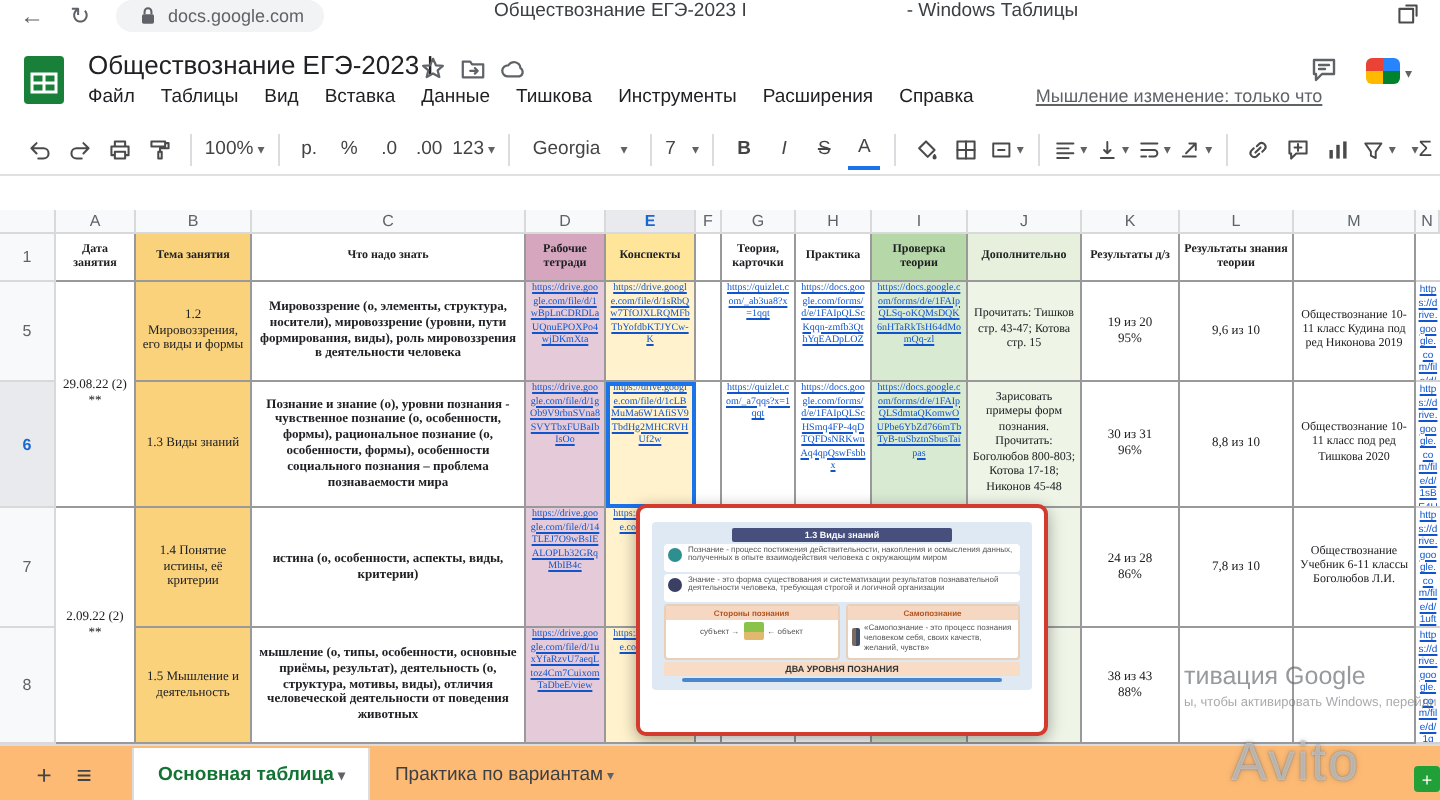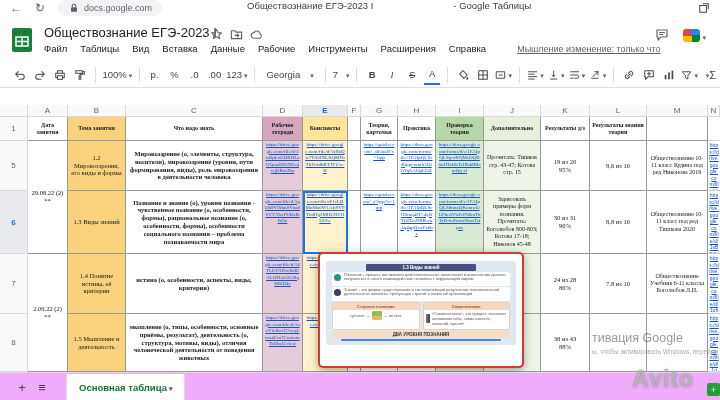--- a/index.html
+++ b/index.html
@@ -14,21 +14,21 @@
   .urlchip span{font-size:9px;color:#5f6368}
   .wtitle{font-size:9.5px;color:#3c4043;margin-left:85px}
   .wtitle2{font-size:9.5px;color:#3c4043;margin-left:80px}
   .popout{margin-left:auto;margin-right:10px}
 
   
   #appheader{position:absolute;left:0;top:22px;width:720px;height:40px;background:#fff}
   .sheetsicon{position:absolute;left:9px;top:5px;width:26px;height:26px}
   .doctitle{position:absolute;left:44px;top:3px;font-size:13px;color:#202124}
   .hico{position:absolute;top:6px;width:13px;height:13px}
-  #menurow{position:absolute;left:44px;top:21px;display:flex;gap:13px;align-items:center}
+  #menurow{position:absolute;left:44px;top:21px;display:flex;gap:13px;}
   .menu{font-size:9.5px;color:#202124;cursor:pointer}
   .lastedit{font-size:9px;color:#5f6368;text-decoration:underline;margin-left:18px;white-space:nowrap}
   .hdr-right{position:absolute;right:14px;top:4px;display:flex;gap:14px;align-items:center}
   .meet{width:17px;height:13px;border-radius:3px;background:conic-gradient(#2684fc 0 25%,#00832d 0 50%,#ffba00 0 75%,#ea4335 0)}
   .car::after{content:"▾";font-size:7px;color:#5f6368;margin-left:2px}
 
   
   #toolbar{position:absolute;left:0;top:62px;width:720px;height:26px;background:#fff;border-bottom:1px solid #e0e0e0;display:flex;align-items:center;padding-left:10px;box-sizing:border-box}
   .tbtn{display:flex;align-items:center;justify-content:center;min-width:16px;height:18px;margin:0 2px;font-size:9.5px;color:#444;cursor:pointer;white-space:nowrap}
   .tsep{width:1px;height:16px;background:#dadce0;margin:0 5px}
@@ -88,52 +88,52 @@
   .pv-panel{flex:1;background:#fff;border:1px solid #e8cfb8;border-radius:2px;overflow:hidden;height:26px}
   .pv-ph{background:#f6d7c2;color:#b0541f;font-size:4px;font-weight:bold;text-align:center;padding:1px 0}
   .pv-pc{font-size:4px;color:#555;padding:1px 2px;display:flex;align-items:center;gap:2px;justify-content:center}
   .pv-fig{width:10px;height:9px;border-radius:1px}
   .fig1{background:linear-gradient(180deg,#8bc34a 55%,#e0b96f 45%)}
   .fig2{background:linear-gradient(90deg,#7a6a5f 50%,#3f4a63 50%)}
   .pv-footer{background:#f8dcc6;color:#333;font-size:4.5px;font-weight:bold;text-align:center;margin:1px 2px;padding:1px 0;border-radius:1px}
   .pv-bar{height:2px;background:#4a86c8;width:88%;margin:1px auto;border-radius:1px}
 
   
-  #tabbar{position:absolute;left:0;top:372px;width:720px;height:28px;background:#f0abfc;border-top:1px solid #dadce0;display:flex;align-items:center;z-index:20}
+  #tabbar{position:absolute;left:0;top:372px;width:720px;height:28px;background:#fdba74;border-top:1px solid #dadce0;display:flex;align-items:center;z-index:20}
   .tbico{width:20px;height:20px;display:flex;align-items:center;justify-content:center;color:#444;font-size:13px;cursor:pointer}
   .addsheet{margin-left:12px}.addsheet::after{content:"+"}
   .allsheets::after{content:"≡"}
   .tab{display:flex;align-items:center;height:27px;padding:0 12px;font-size:9.5px;color:#3c4043;cursor:pointer;white-space:nowrap}
   .tab.active{background:#fff;color:#137333;font-weight:bold;border-right:1px solid #dadce0;border-left:1px solid #dadce0;margin-left:14px}
 
   
   #winwm{position:absolute;left:592px;top:331px;z-index:40;pointer-events:none}
   .win1{font-size:12.5px;color:rgba(95,99,104,.65)}
   .win2{font-size:6.5px;color:rgba(95,99,104,.55);width:126px;white-space:nowrap;overflow:hidden;margin-top:3px}
-  #avitowm{position:absolute;right:26px;top:366px;z-index:41;font-size:23px;font-weight:bold;letter-spacing:1px;color:rgba(255,255,255,.45);text-shadow:0 0 1px rgba(110,110,110,.9),0 0 3px rgba(110,110,110,.4);pointer-events:none}
+  #avitowm{position:absolute;right:40px;top:366px;z-index:41;font-size:27px;font-weight:normal;letter-spacing:1px;color:rgba(255,255,255,.45);text-shadow:0 0 1px rgba(110,110,110,.9),0 0 3px rgba(110,110,110,.4);pointer-events:none}
   #greencorner{position:absolute;right:0;top:383px;width:13px;height:13px;background:#21a038;border-radius:2px;z-index:42;color:#fff;font-size:9px;display:flex;align-items:center;justify-content:center}
   #greencorner::after{content:"+"}
 </style>
 </head>
 <body>
 
 <div class="screen">
 
   <div id="browserbar">
     <div class="bnav back"></div>
     <div class="bnav reload"></div>
     <div class="urlchip">
       <svg class="i12" viewBox="0 0 14 14">
           <rect x="3.5" y="6" width="7" height="5.5" rx="1" fill="#5f6368"></rect>
           <path d="M5 6V4.5a2 2 0 0 1 4 0V6" fill="none" stroke="#5f6368" stroke-width="1.2"></path>
         </svg>
       <span>docs.google.com</span>
     </div>
     <div class="wtitle">Обществознание ЕГЭ-2023 I</div>
-    <div class="wtitle2">- Google Таблицы</div>
+    <div class="wtitle2">- Windows Таблицы</div>
     <div class="popout">
       <svg class="ic i12" viewBox="0 0 14 14">
           <rect x="2" y="4" width="8" height="8"></rect>
           <path d="M6 2h6v6"></path>
         </svg>
     </div>
   </div>
 
   <div id="appheader">
     <svg class="sheetsicon" viewBox="0 0 26 26">
@@ -151,21 +151,21 @@
       </svg>
     <svg class="hico ic" style="left:250px" viewBox="0 0 14 14">
         <path d="M4 11a3 3 0 1 1 .5-6A3.5 3.5 0 0 1 11 6.5 2.5 2.5 0 0 1 10.5 11z" stroke="#5f6368"></path>
       </svg>
     <div id="menurow">
       <span class="menu">Файл</span>
       <span class="menu">Таблицы</span>
       <span class="menu">Вид</span>
       <span class="menu">Вставка</span>
       <span class="menu">Данные</span>
-      <span class="menu">Рабочие</span>
+      <span class="menu">Тишкова</span>
       <span class="menu">Инструменты</span>
       <span class="menu">Расширения</span>
       <span class="menu">Справка</span>
       <span class="lastedit">Мышление изменение: только что</span>
     </div>
     <div class="hdr-right">
       <svg class="ic i14" viewBox="0 0 14 14">
           <path d="M2 2h10v7H6l-3 3V9H2z" stroke="#5f6368"></path>
           <path d="M4.5 4.5h5M4.5 6.5h3" stroke="#5f6368"></path>
         </svg>
@@ -436,20 +436,24 @@
     </div>
   </div>
 
   <div id="tabbar">
     <div class="tbico addsheet"></div>
     <div class="tbico allsheets"></div>
     <div class="tab active">
         <span>Основная таблица</span>
         <span class="car"></span>
       </div>
+    <div class="tab">
+        <span>Практика по вариантам</span>
+        <span class="car"></span>
+      </div>
   </div>
 
   <div id="winwm">
     <div class="win1">тивация Google</div>
     <div class="win2">ы, чтобы активировать Windows, перейдите в раздел «Параметры».</div>
   </div>
   <div id="avitowm">Avito</div>
   <div id="greencorner"></div>
 
 </div>

